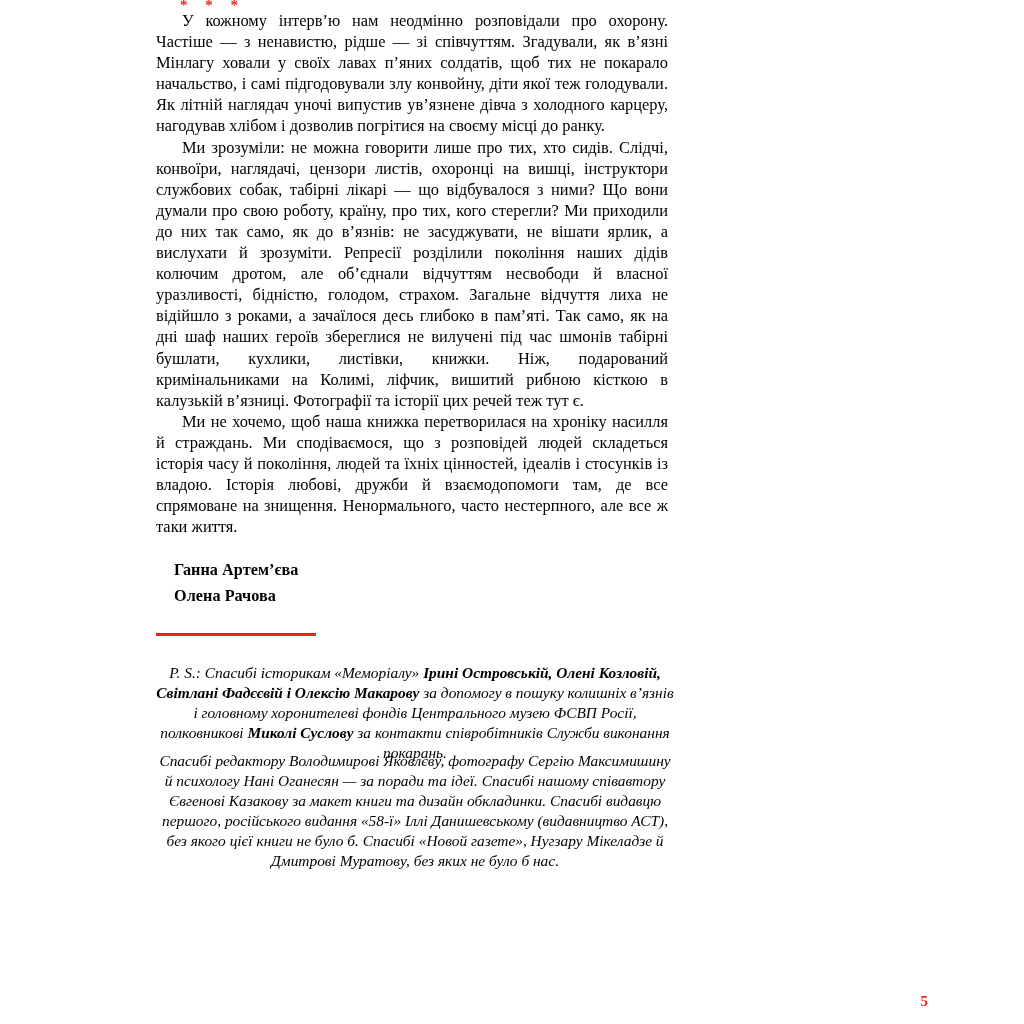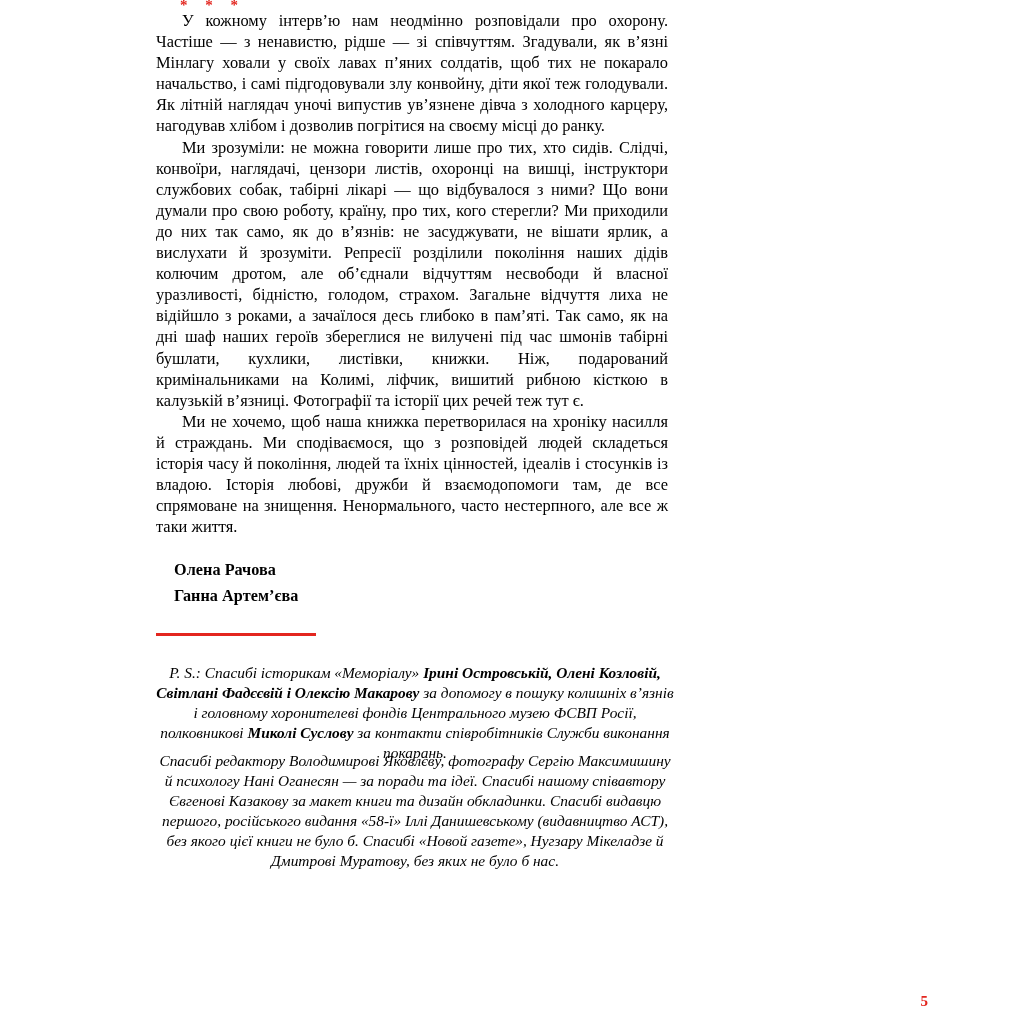--- a/index.html
+++ b/index.html
@@ -119,22 +119,22 @@
 
     <p class="body-par">У кожному інтерв’ю нам неодмінно розповідали про охорону. Частіше — з ненавистю, рідше — зі співчуттям. Згадували, як в’язні Мінлагу ховали у своїх лавах п’яних солдатів, щоб тих не покарало начальство, і самі підгодовували злу конвойну, діти якої теж голодували. Як літній наглядач уночі випустив ув’язнене дівча з холодного карцеру, нагодував хлібом і дозволив погрітися на своєму місці до ранку.</p>
 
     <p class="body-par">Ми зрозуміли: не можна говорити лише про тих, хто сидів. Слідчі, конвоїри, наглядачі, цензори листів, охоронці на вишці, інструктори службових собак, табірні лікарі — що відбувалося з ними? Що вони думали про свою роботу, країну, про тих, кого стерегли? Ми приходили до них так само, як до в’язнів: не засуджувати, не вішати ярлик, а вислухати й зрозуміти. Репресії розділили покоління наших дідів колючим дротом, але об’єднали відчуттям несвободи й власної уразливості, бідністю, голодом, страхом. Загальне відчуття лиха не відійшло з роками, а зачаїлося десь глибоко в пам’яті. Так само, як на дні шаф наших героїв збереглися не вилучені під час шмонів табірні бушлати, кухлики, листівки, книжки. Ніж, подарований кримінальниками на Колимі, ліфчик, вишитий рибною кісткою в калузькій в’язниці. Фотографії та історії цих речей теж тут є.</p>
 
     <p class="body-par">Ми не хочемо, щоб наша книжка перетворилася на хроніку насилля й страждань. Ми сподіваємося, що з розповідей людей складеться історія часу й покоління, людей та їхніх цінностей, ідеалів і стосунків із владою. Історія любові, дружби й взаємодопомоги там, де все спрямоване на знищення. Ненормального, часто нестерпного, але все ж таки життя.</p>
 
   </div>
 
   <div class="signatures">
+    <div class="signature">Ганна Артем’єва</div>
     <div class="signature">Олена Рачова</div>
-    <div class="signature">Ганна Артем’єва</div>
   </div>
 
   <div class="divider"></div>
 
   <div class="ps-block" id="ps-one">
     <span>P. S.: Спасибі історикам «Меморіалу» </span><b>Ірині Островській, Олені Козловій, Світлані Фадєєвій і Олексію Макарову</b><span> за допомогу в пошуку колишніх в’язнів і головному хоронителеві фондів Центрального музею ФСВП Росії, полковникові </span><b>Миколі Суслову</b><span> за контакти співробітників Служби виконання покарань.</span>
   </div>
 
   <div class="ps-block" id="ps-two">
     <span>Спасибі редактору Володимирові Яковлєву, фотографу Сергію Максимишину й психологу Нані Оганесян — за поради та ідеї. Спасибі нашому співавтору Євгенові Казакову за макет книги та дизайн обкладинки. Спасибі видавцю першого, російського видання «58-ї» Іллі Данишевському (видавництво АСТ), без якого цієї книги не було б. Спасибі «Новой газете», Нугзару Мікеладзе й Дмитрові Муратову, без яких не було б нас.</span>

